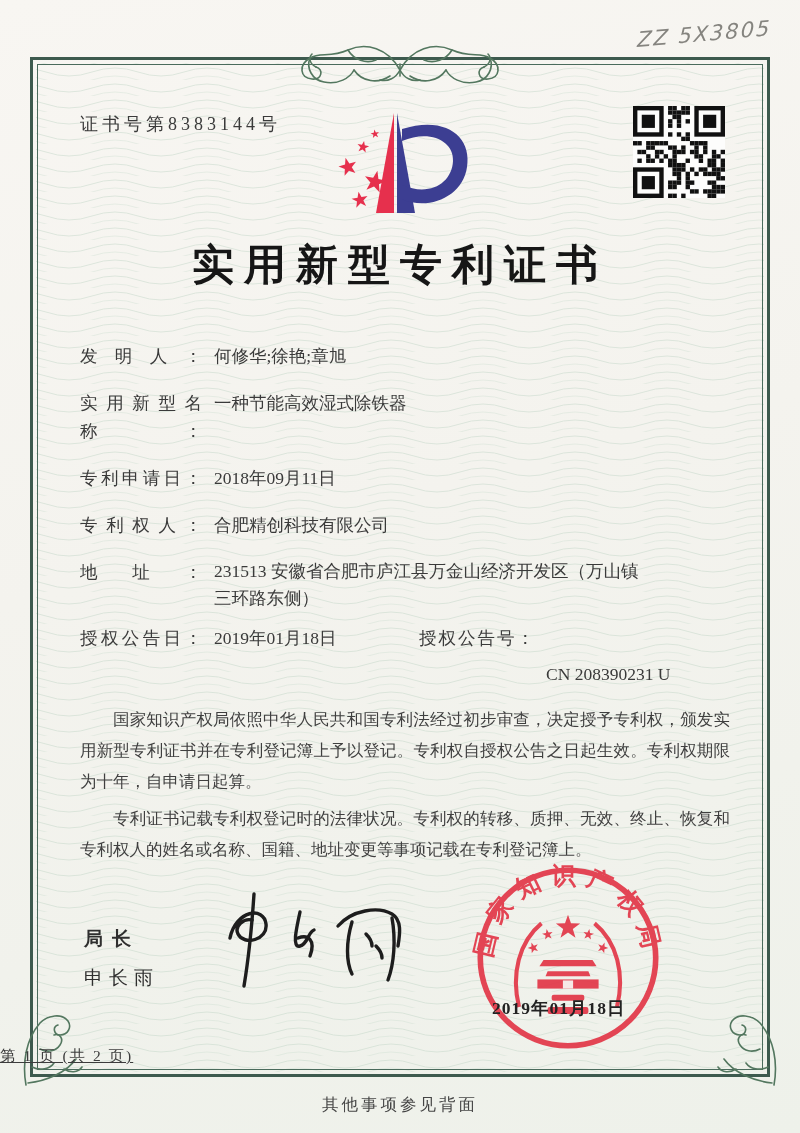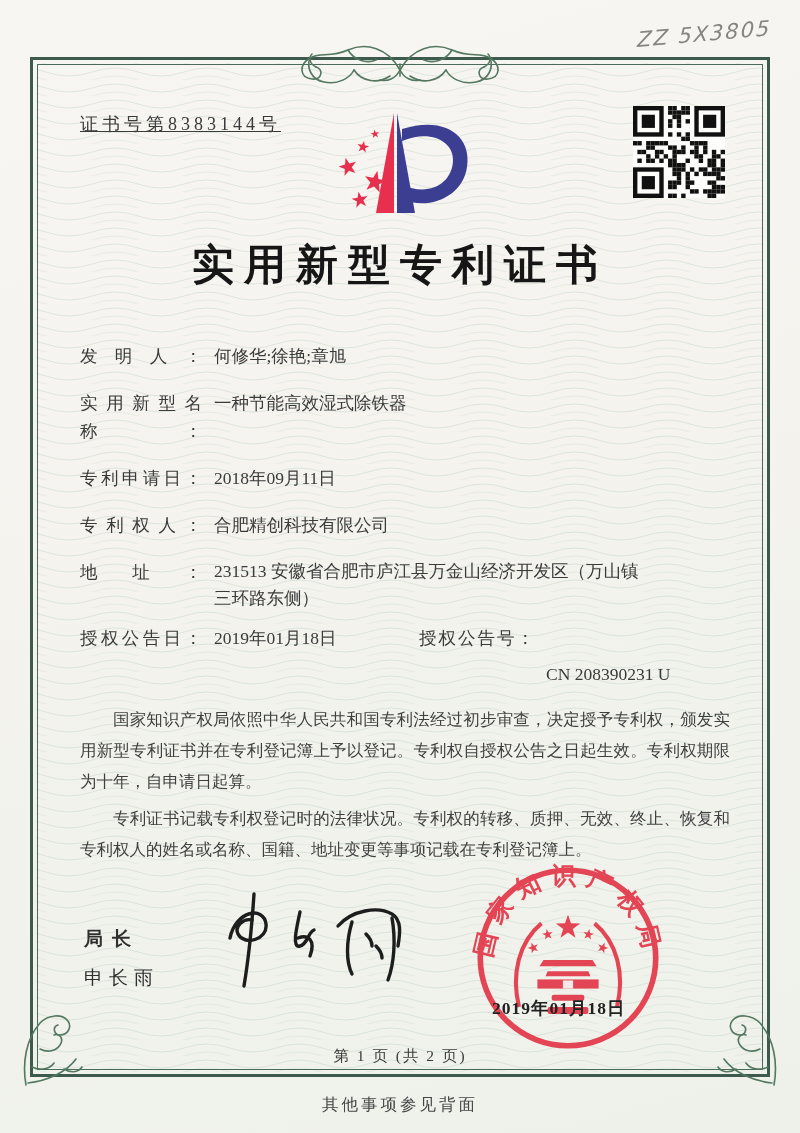--- a/index.html
+++ b/index.html
@@ -22,21 +22,21 @@
     position:absolute;left:4px;right:4px;top:4px;bottom:4px;
     border:1px solid #4a6b5c;
   }
   .waves{position:absolute;left:0;top:0;width:100%;height:100%;pointer-events:none;}
   .ornament-top{position:absolute;top:30px;left:50%;transform:translateX(-50%);}
   .corner{position:absolute;bottom:40px;}
   .corner.left{left:18px;}
   .corner.right{right:18px;transform:scaleX(-1);}
   .cert-no{
     position:absolute;left:80px;top:112px;
-    font-size:18px;letter-spacing:4px;color:#3a3a3a;text-decoration:underline;
+    font-size:18px;letter-spacing:4px;color:#3a3a3a;
   }
   .logo{position:absolute;left:318px;top:103px;}
   .qr{position:absolute;left:633px;top:106px;width:92px;height:92px;background:#fdfdfc;}
   .title{
     position:absolute;left:0;right:0;top:237px;text-align:center;
     font-size:42px;font-weight:600;letter-spacing:10px;color:#161616;
   }
   .content{position:absolute;left:80px;right:70px;top:342px;}
   .field-row{display:flex;font-size:17.5px;line-height:28px;margin-bottom:19px;color:#3a3a3a;}
   .field-label{
@@ -57,22 +57,22 @@
   .officer{position:absolute;left:84px;top:926px;font-size:19px;color:#2f2f2f;}
   .officer .role{letter-spacing:9px;margin-bottom:13px;font-weight:bold;}
   .officer .name{letter-spacing:6px;}
   .signature{position:absolute;left:200px;top:882px;}
   .seal{position:absolute;left:466px;top:856px;}
   .seal-date{
     position:absolute;left:492px;top:996px;font-size:17.5px;color:#222;
     letter-spacing:1px;font-weight:600;z-index:6;
   }
   .page-no{
-    position:absolute;left:0;right:0;top:1046px;text-align:center;
-    font-size:15.5px;letter-spacing:2px;color:#3c3c3c;
+    position:absolute;left:0;right:0;top:1046px;
+    font-size:15.5px;letter-spacing:2px;color:#3c3c3c;text-decoration:underline;
   }
   .back-note{
     position:absolute;left:0;right:0;top:1094px;text-align:center;
     font-size:16.5px;letter-spacing:3px;color:#454545;
   }
 </style>
 </head>
 <body>
 
 <div class="page">

